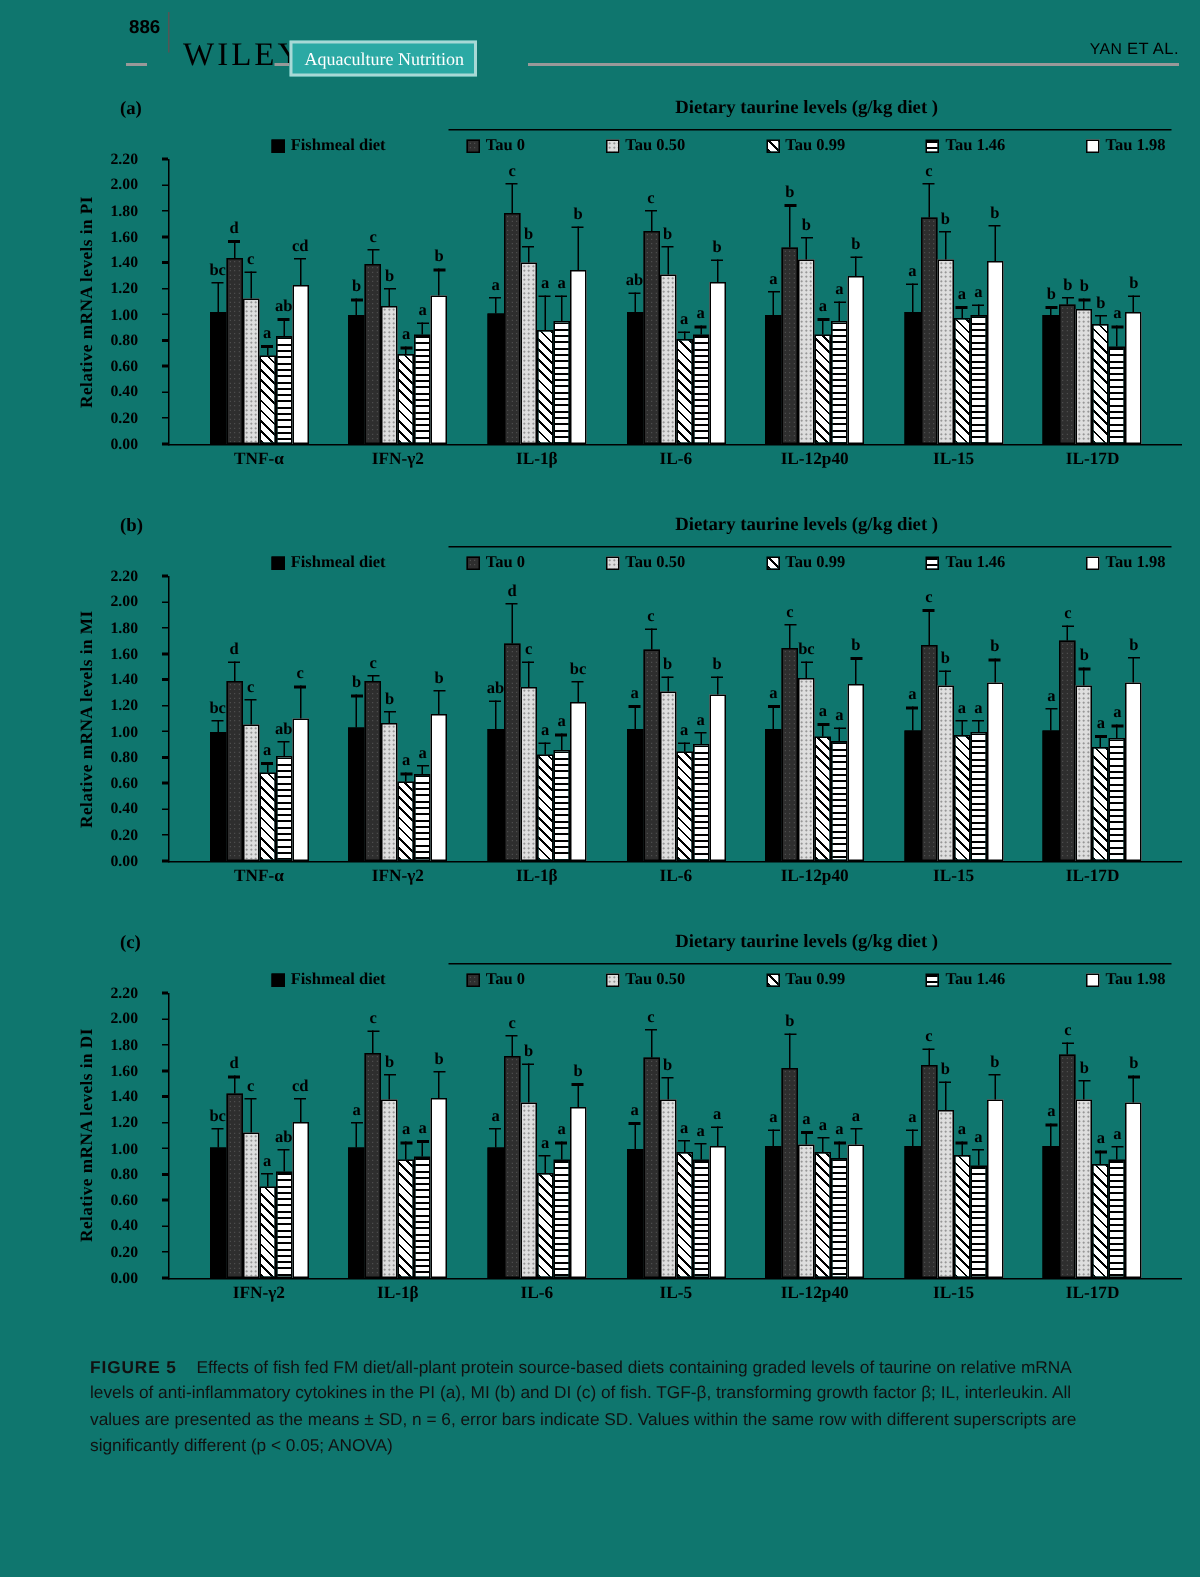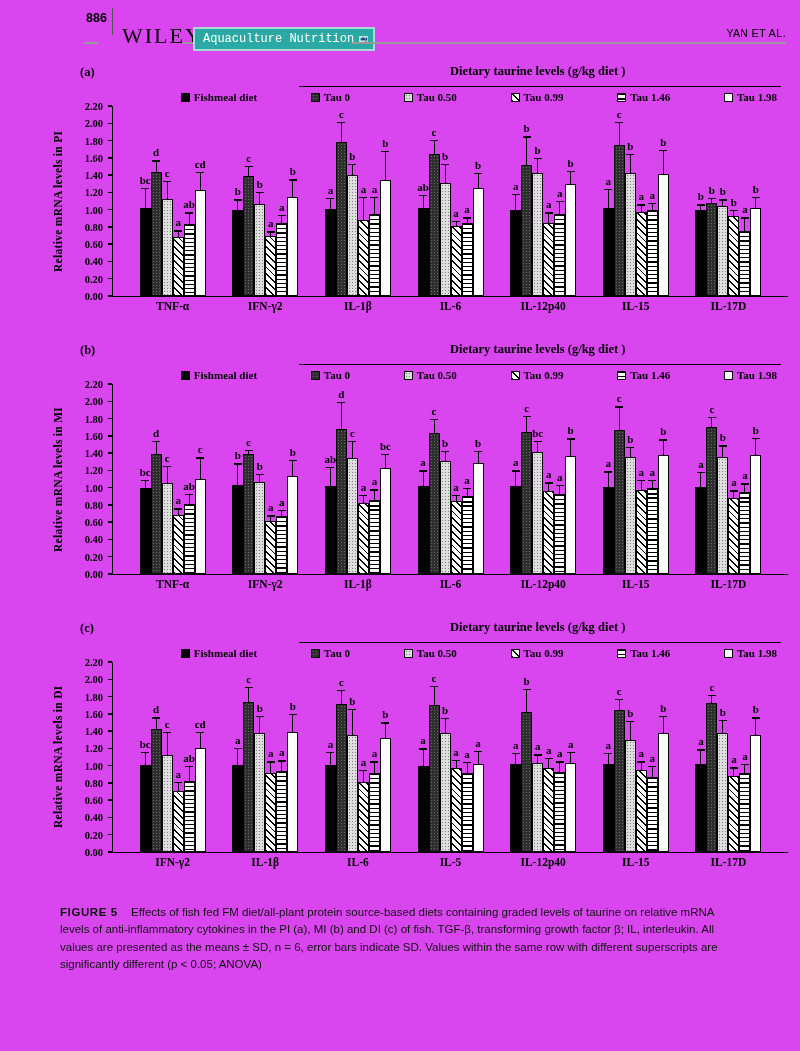--- a/index.html
+++ b/index.html
@@ -1,30 +1,30 @@
 <!DOCTYPE html>
 <html><head>
 <meta charset="utf-8">
 <style>
   html,body{margin:0;padding:0;background:#fff;}
-  .page{width:800px;height:1051px;background:#d946ef;position:relative;overflow:hidden;
+  .page{width:800px;height:1051px;background:#0f766e;position:relative;overflow:hidden;
         font-family:"Liberation Serif",serif;color:#000;}
 
   
   .page-header{position:relative;height:54px;}
   .pagenum{position:absolute;left:86px;top:11px;font-family:"Liberation Sans",sans-serif;
            font-size:12.5px;font-weight:bold;}
   .pn-bar{position:absolute;left:112px;top:8px;width:1px;height:27px;background:#555;}
   .rule-left{position:absolute;left:84px;top:42px;width:14px;height:1.5px;background:#999;}
   .wiley{position:absolute;left:122px;top:23px;font-family:"Liberation Serif",serif;
          font-size:22px;letter-spacing:2px;font-weight:500;}
   .dash1{position:absolute;left:183px;top:42px;width:10px;height:1.5px;background:#999;}
-  .banner{position:absolute;left:193px;top:27px;width:182px;height:24px;background:#2BA9A4;
+  .banner{position:absolute;left:193px;top:27px;width:125px;height:24px;background:#2BA9A4;
           border:2px solid #a8d9d6;display:flex;align-items:center;gap:5px;padding:0 5px 0 8px;
-          box-sizing:border-box;font-family:Liberation Mono, monospace;}
+          box-sizing:border-box;}
   .banner-text{color:#fff;font-size:12px;white-space:nowrap;}
   .rule-right{position:absolute;left:352px;right:14px;top:42px;height:1.5px;background:#999;}
   .running-head{position:absolute;right:14px;top:27px;font-family:"Liberation Sans",sans-serif;
                 font-size:10.5px;letter-spacing:0.3px;}
   .running-head .etal{font-size:11px;}
 
   
   .panel{position:relative;margin:10px 12px 0 52px;height:268px;}
   .panel-head{height:20px;position:relative;}
   .panel-label{position:absolute;left:28px;top:1px;font-weight:bold;font-size:12.5px;}
@@ -32,21 +32,21 @@
                font-weight:bold;font-size:12.5px;}
   .tau-overline{position:absolute;top:22px;left:33.5%;width:65.5%;border-top:1.5px solid #000;}
   .legend{display:flex;justify-content:space-between;align-items:center;
           margin:7px 1.5% 3px 17.5%;font-weight:bold;font-size:11px;}
   .lg-item{display:flex;align-items:center;gap:4px;white-space:nowrap;}
   .lg-marker{width:9px;height:9px;border:1px solid #000;box-sizing:border-box;flex:none;}
   .chart-body{display:flex;padding-bottom:18px;margin-top:2px;}
   .ylabel{width:22px;height:190px;writing-mode:vertical-rl;transform:rotate(180deg);
           font-weight:bold;font-size:11.5px;text-align:center;letter-spacing:0.3px;}
   .yaxis{width:38px;position:relative;height:190px;font-weight:bold;font-size:10.5px;}
-  .ytick{position:absolute;right:9px;white-space:nowrap;}
+  .ytick{position:absolute;right:20px;white-space:nowrap;}
   .ytickline{position:absolute;right:0;width:4px;height:1.5px;background:#000;}
   .plot{flex:1;height:190px;border-left:1.5px solid #000;border-bottom:1.5px solid #000;
         display:flex;justify-content:space-evenly;align-items:flex-end;position:relative;}
   .group{position:relative;display:flex;align-items:flex-end;height:100%;}
   .bw{width:11px;position:relative;height:100%;display:flex;align-items:flex-end;
       justify-content:center;}
   .bar{width:11px;border:1px solid #000;box-sizing:border-box;}
   .err{position:absolute;left:50%;margin-left:-0.5px;width:1px;background:#000;}
   .cap{position:absolute;top:0;left:-3.5px;width:8px;height:1.3px;background:#000;}
   .sig{position:absolute;left:50%;transform:translateX(-50%);font-weight:bold;font-size:11px;

